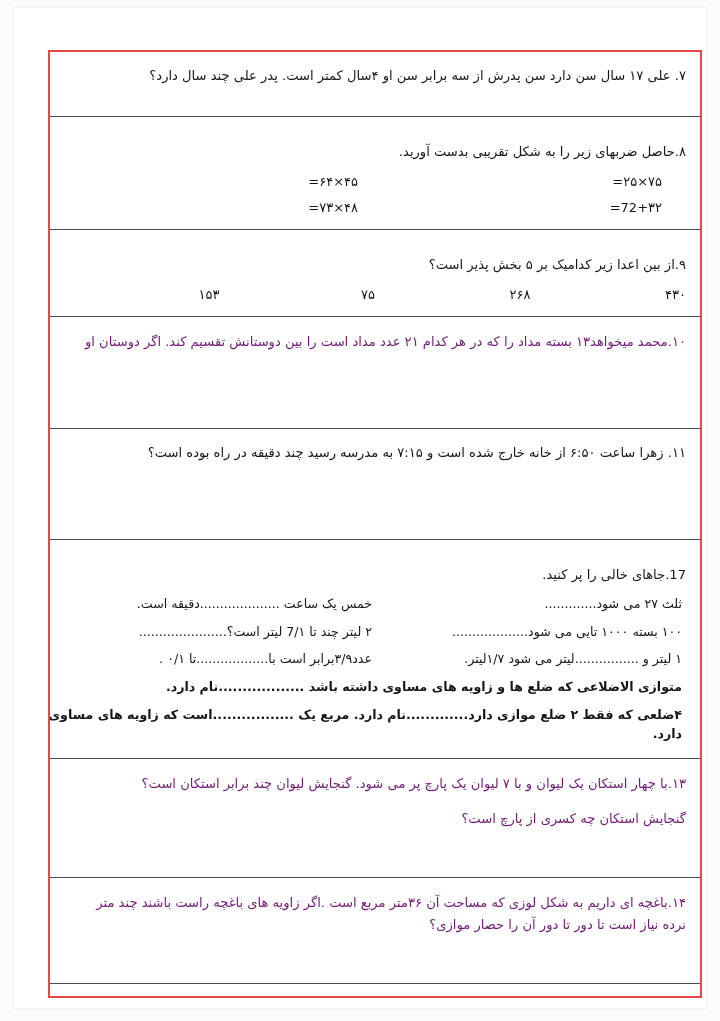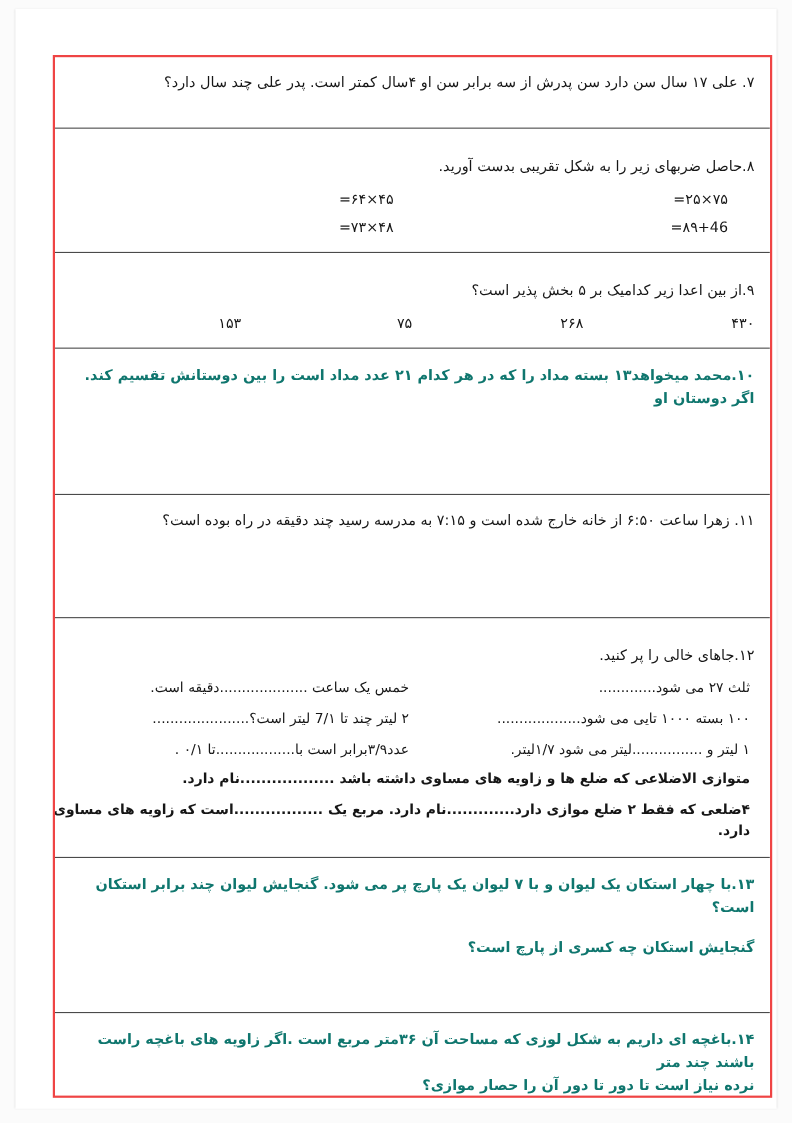--- a/index.html
+++ b/index.html
@@ -52,23 +52,22 @@
   .q-line {
     font-size: 13.1px;
     line-height: 1.55;
     color: #161616;
     text-align: right;
     white-space: nowrap;
   }
   .q-wrap {
     font-size: 13.1px;
     line-height: 1.62;
-    color: #0f766e;
-    text-align: right;
-    font-weight: bold;
+    color: #701a75;
+    text-align: right;
   }
   .q-center {
     text-align: right;
   }
   .spacer-sm { height: 14px; }
   .spacer-md { height: 30px; }
   .spacer-lg { height: 48px; }
   .spacer-xl { height: 62px; }
 
   .calc-row {
@@ -148,21 +147,21 @@
       <div class="rule"></div>
 
       <div>
         <div class="spacer-sm"></div>
         <div class="q-line q-head">۸.حاصل ضربهای زیر را به شکل تقریبی بدست آورید.</div>
         <div class="calc-row">
           <div class="calc-cell left-col">۷۵×۲۵=</div>
           <div class="calc-cell right-col">۴۵×۶۴=</div>
         </div>
         <div class="calc-row">
-          <div class="calc-cell left-col">۸۹+46=</div>
+          <div class="calc-cell left-col">72+۳۲=</div>
           <div class="calc-cell right-col">۴۸×۷۳=</div>
         </div>
         <div class="spacer-sm"></div>
       </div>
       <div class="rule"></div>
 
       <div>
         <div class="spacer-sm"></div>
         <div class="q-line q-head">۹.از بین اعدا زیر کدامیک بر ۵ بخش پذیر است؟</div>
         <div class="num-row">
@@ -186,21 +185,21 @@
       <div class="block">
         <div class="spacer-sm"></div>
         <div class="q-line">۱۱. زهرا ساعت ۶:۵۰ از خانه خارج شده است و ۷:۱۵ به مدرسه رسید چند دقیقه در راه بوده است؟</div>
         <div class="spacer-xl"></div>
         <div class="spacer-sm"></div>
       </div>
       <div class="rule"></div>
 
       <div>
         <div class="spacer-sm"></div>
-        <div class="q-line q-head">۱۲.جاهای خالی را پر کنید.</div>
+        <div class="q-line q-head">17.جاهای خالی را پر کنید.</div>
         <div class="blank-row">
           <div class="blank-half">ثلث ۲۷ می شود.............</div>
           <div class="blank-half second">خمس یک ساعت ....................دقیقه است.</div>
         </div>
         <div class="blank-row">
           <div class="blank-half">۱۰۰ بسته ۱۰۰۰ تایی می شود...................</div>
           <div class="blank-half second">۲ لیتر چند تا 7/۱ لیتر است؟......................</div>
         </div>
         <div class="blank-row">
           <div class="blank-half">۱ لیتر و ................لیتر می شود ۱/۷لیتر.</div>

